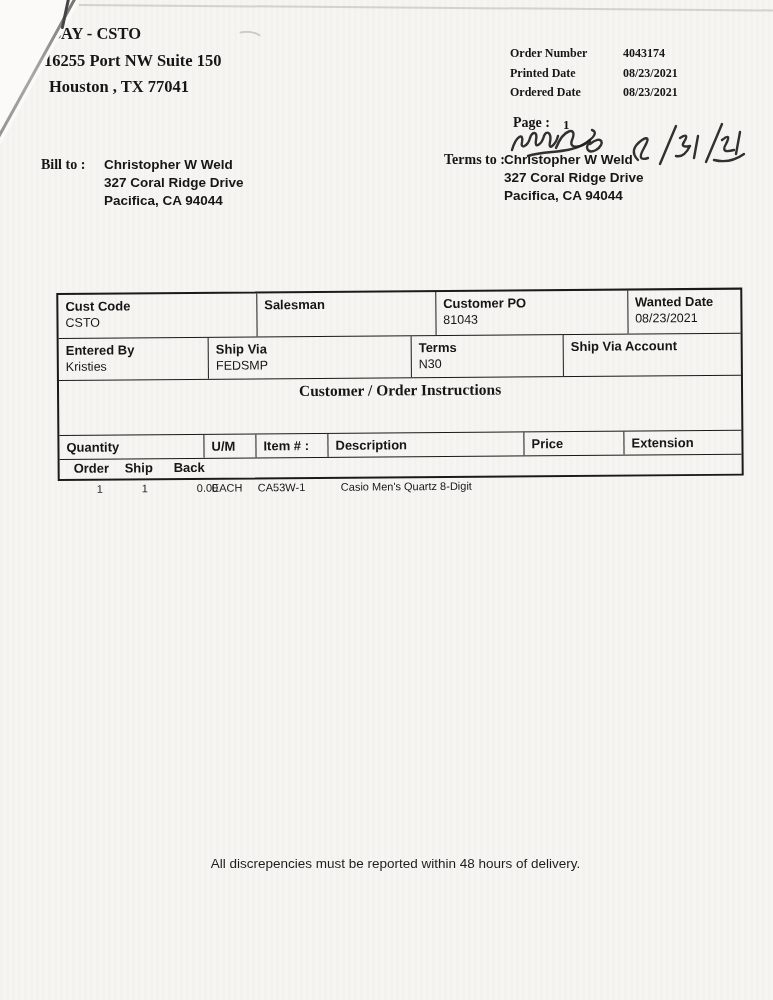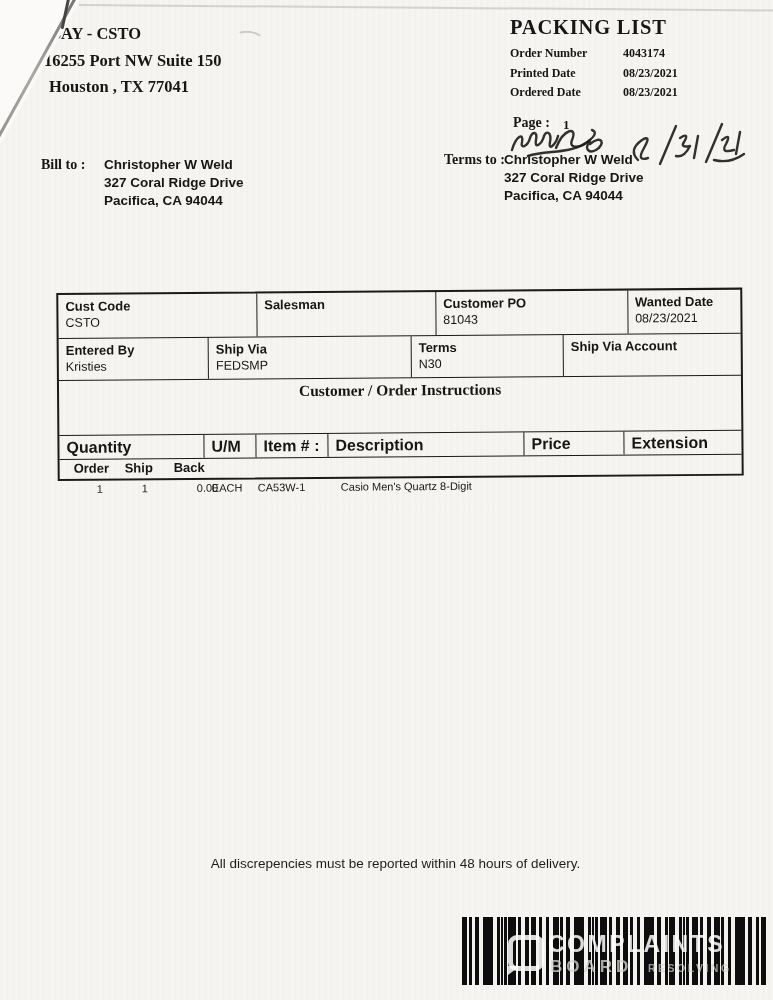--- a/index.html
+++ b/index.html
@@ -63,21 +63,21 @@
   .cell { border-right:1.6px solid #1a1a1a; padding:3px 7px 0 7px; overflow:hidden; }
   .cell:last-child { border-right:none; }
   .cell .lbl { font-weight:bold; font-size:13px; line-height:17px; }
   .cell .val { font-size:12.5px; line-height:16px; }
   .rowA { height:44px; }
   .rowB { height:42px; }
   .rowC { height:55px; display:block; text-align:center; }
   .rowC .heading { font-family:"Liberation Serif", serif; font-weight:bold; font-size:15.5px; padding-top:3px; }
   .rowD { height:24px; }
   .rowD .cell { display:flex; align-items:center; padding-top:0; }
-  .rowD .lbl { font-size:16px; }
+  .rowD .lbl { font-size:13px; }
   .rowE { height:19px; position:relative; }
   .rowE span { position:absolute; top:1px; font-weight:bold; font-size:13px; }
   .rowE .sub0 { left:14px; } .rowE .sub1 { left:65px; } .rowE .sub2 { left:104px;padding-left:10px; }
 
   
   .item-row { position:absolute; left:0; top:190px; width:686px; height:16px; font-size:11px; }
   .item-row span { position:absolute; white-space:nowrap; }
   .ir-order { left:39px; } .ir-ship { left:84px; } .ir-back { left:111px;padding-left:28px; }
   .ir-um { left:154px;text-align:center; } .ir-item { left:200px; } .ir-desc { left:283px; }
 
@@ -114,21 +114,20 @@
   <div class="abs pen-streak"></div>
   <div class="abs top-edge"></div>
   <div class="abs arc-mark"></div>
 
   <div class="abs company serif">
     <div class="c1">BAY - CSTO</div>
     <div class="c2">16255 Port NW Suite 150</div>
     <div class="c3">Houston , TX 77041</div>
   </div>
 
-  <div class="abs doc-title serif">PACKING LIST</div>
   <div class="abs order-info serif">
     <div class="order-row">
       <span class="lbl">Order Number</span>
       <span class="val">4043174</span>
     </div>
     <div class="order-row">
       <span class="lbl">Printed Date</span>
       <span class="val">08/23/2021</span>
     </div>
     <div class="order-row">
@@ -242,20 +241,14 @@
       <span class="ir-ship">1</span>
       <span class="ir-back">0.00</span>
       <span class="ir-um">EACH</span>
       <span class="ir-item">CA53W-1</span>
       <span class="ir-desc">Casio Men's Quartz 8-Digit</span>
     </div>
   </div>
 
   <div class="abs footer-note">All discrepencies must be reported within 48 hours of delivery.</div>
 
-  <div class="abs barcode">
-    <div class="wm-icon"></div>
-    <div class="wm-line1">COMPLAINTS</div>
-    <div class="wm-line2">BOARD</div>
-    <div class="wm-line3">RESOLVING</div>
-  </div>
 
 </div>
 
 </body></html>

